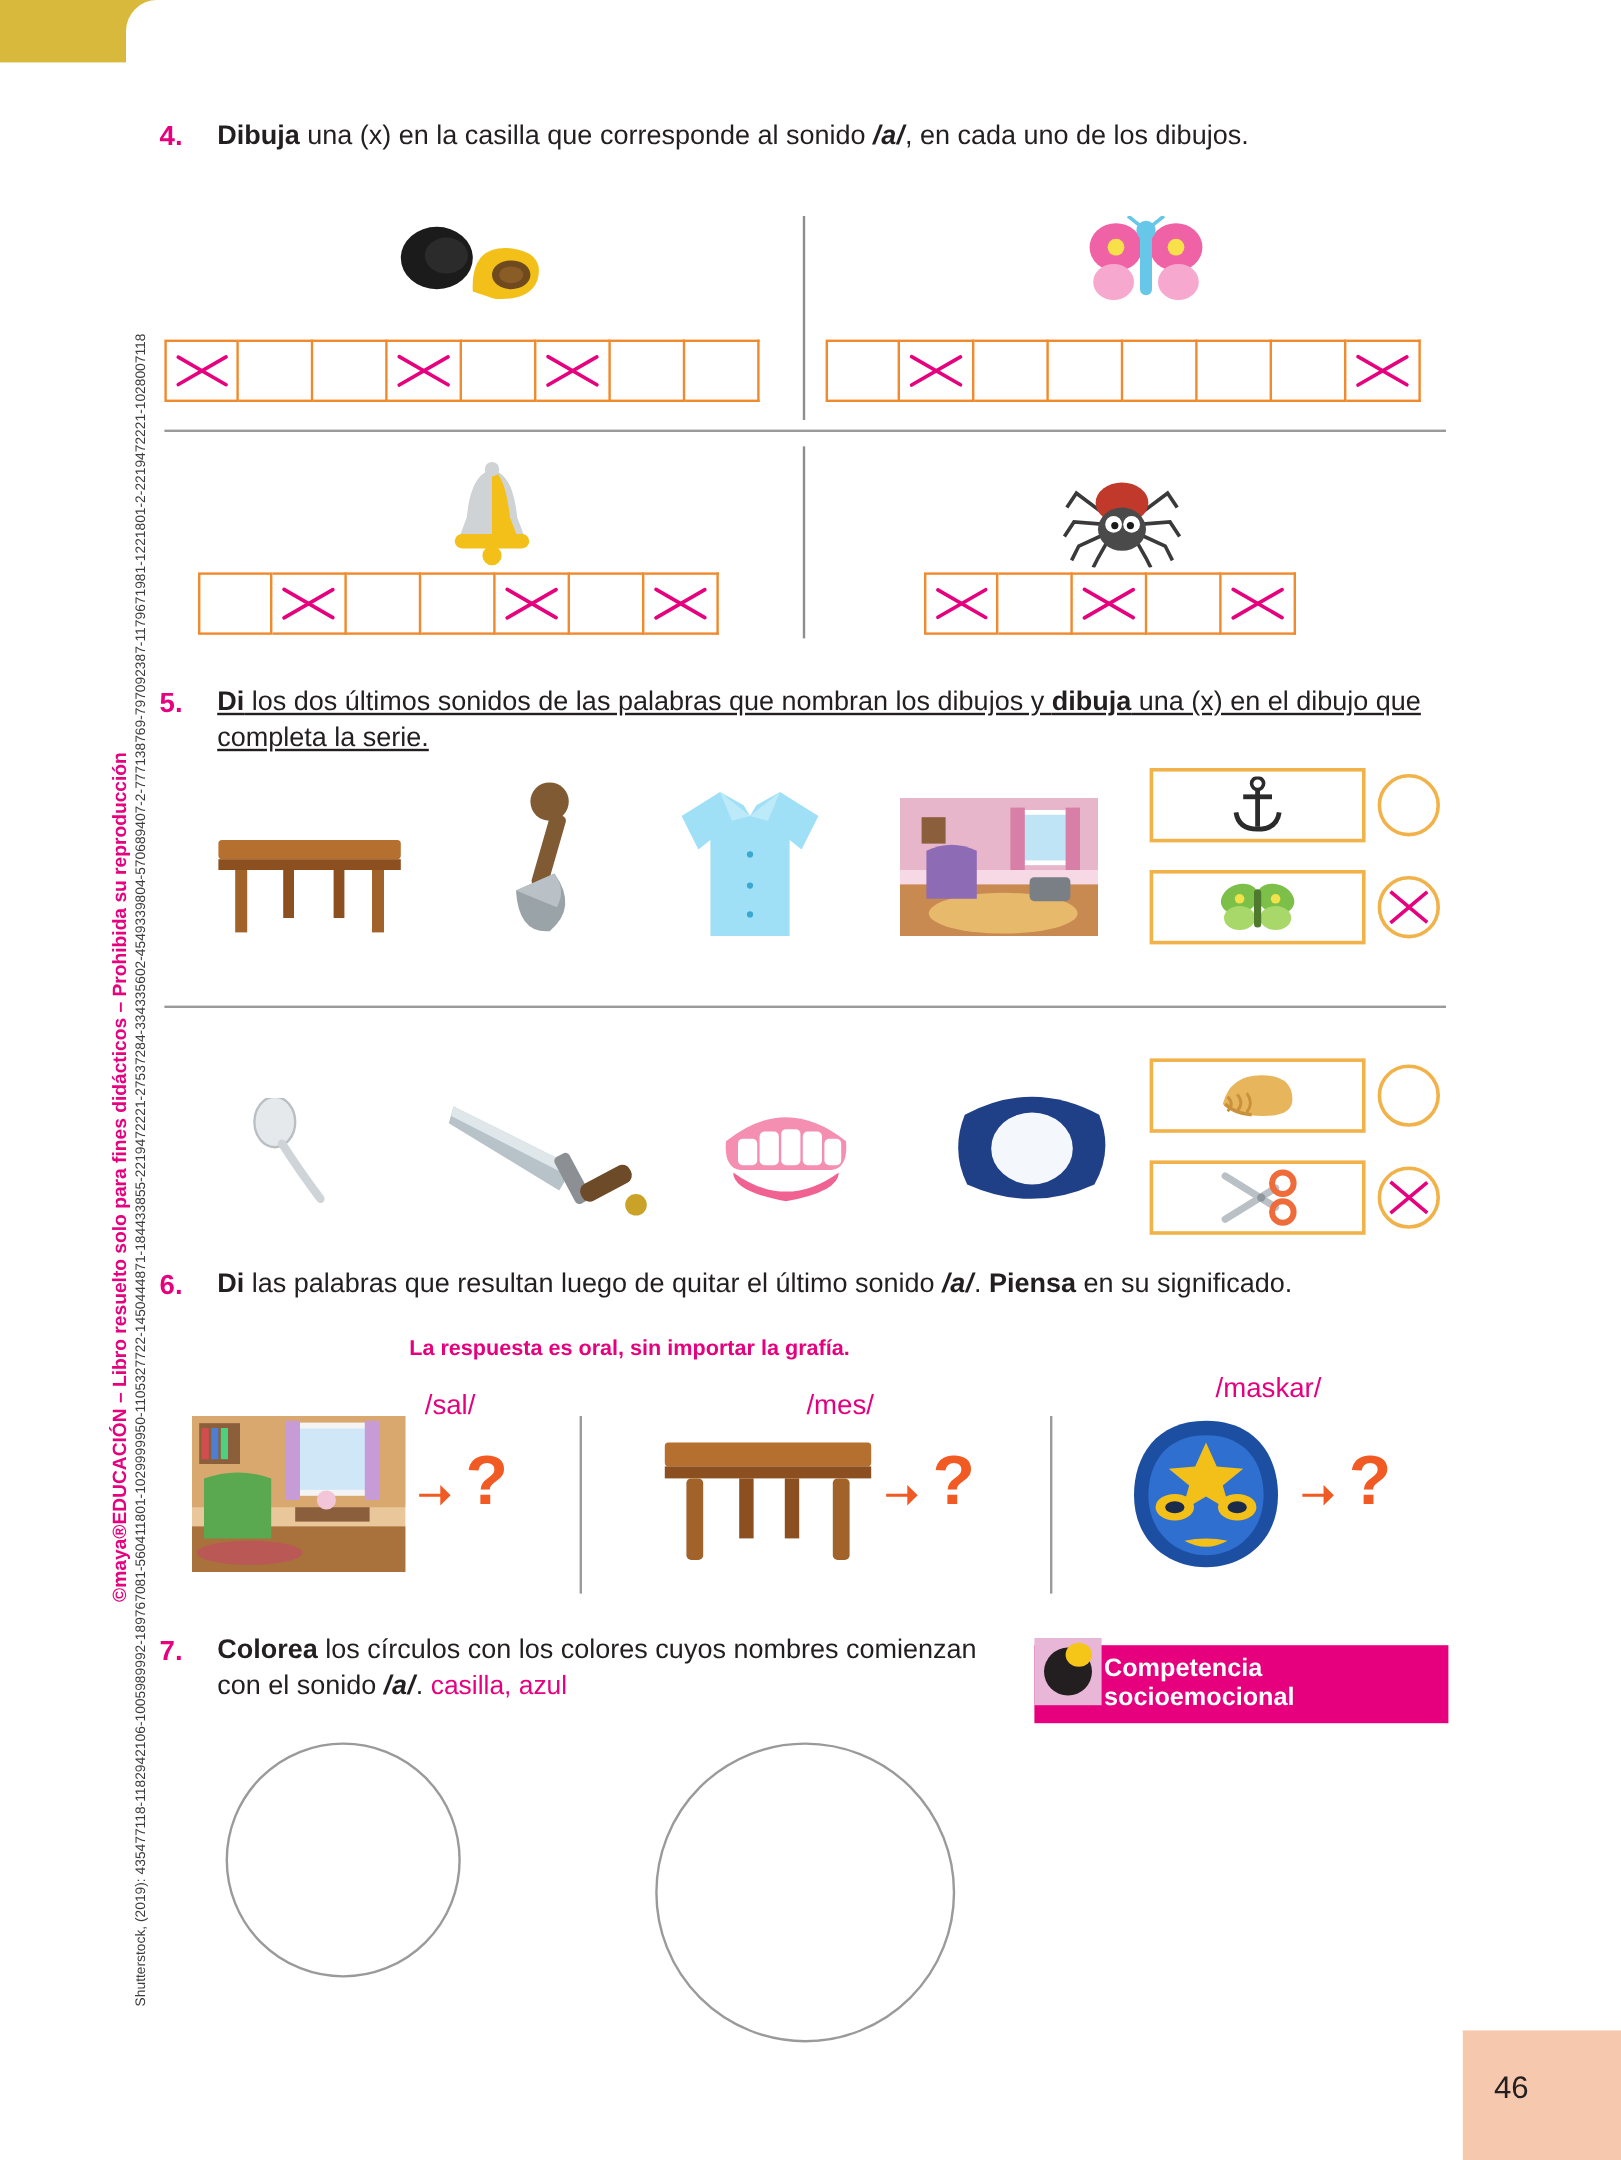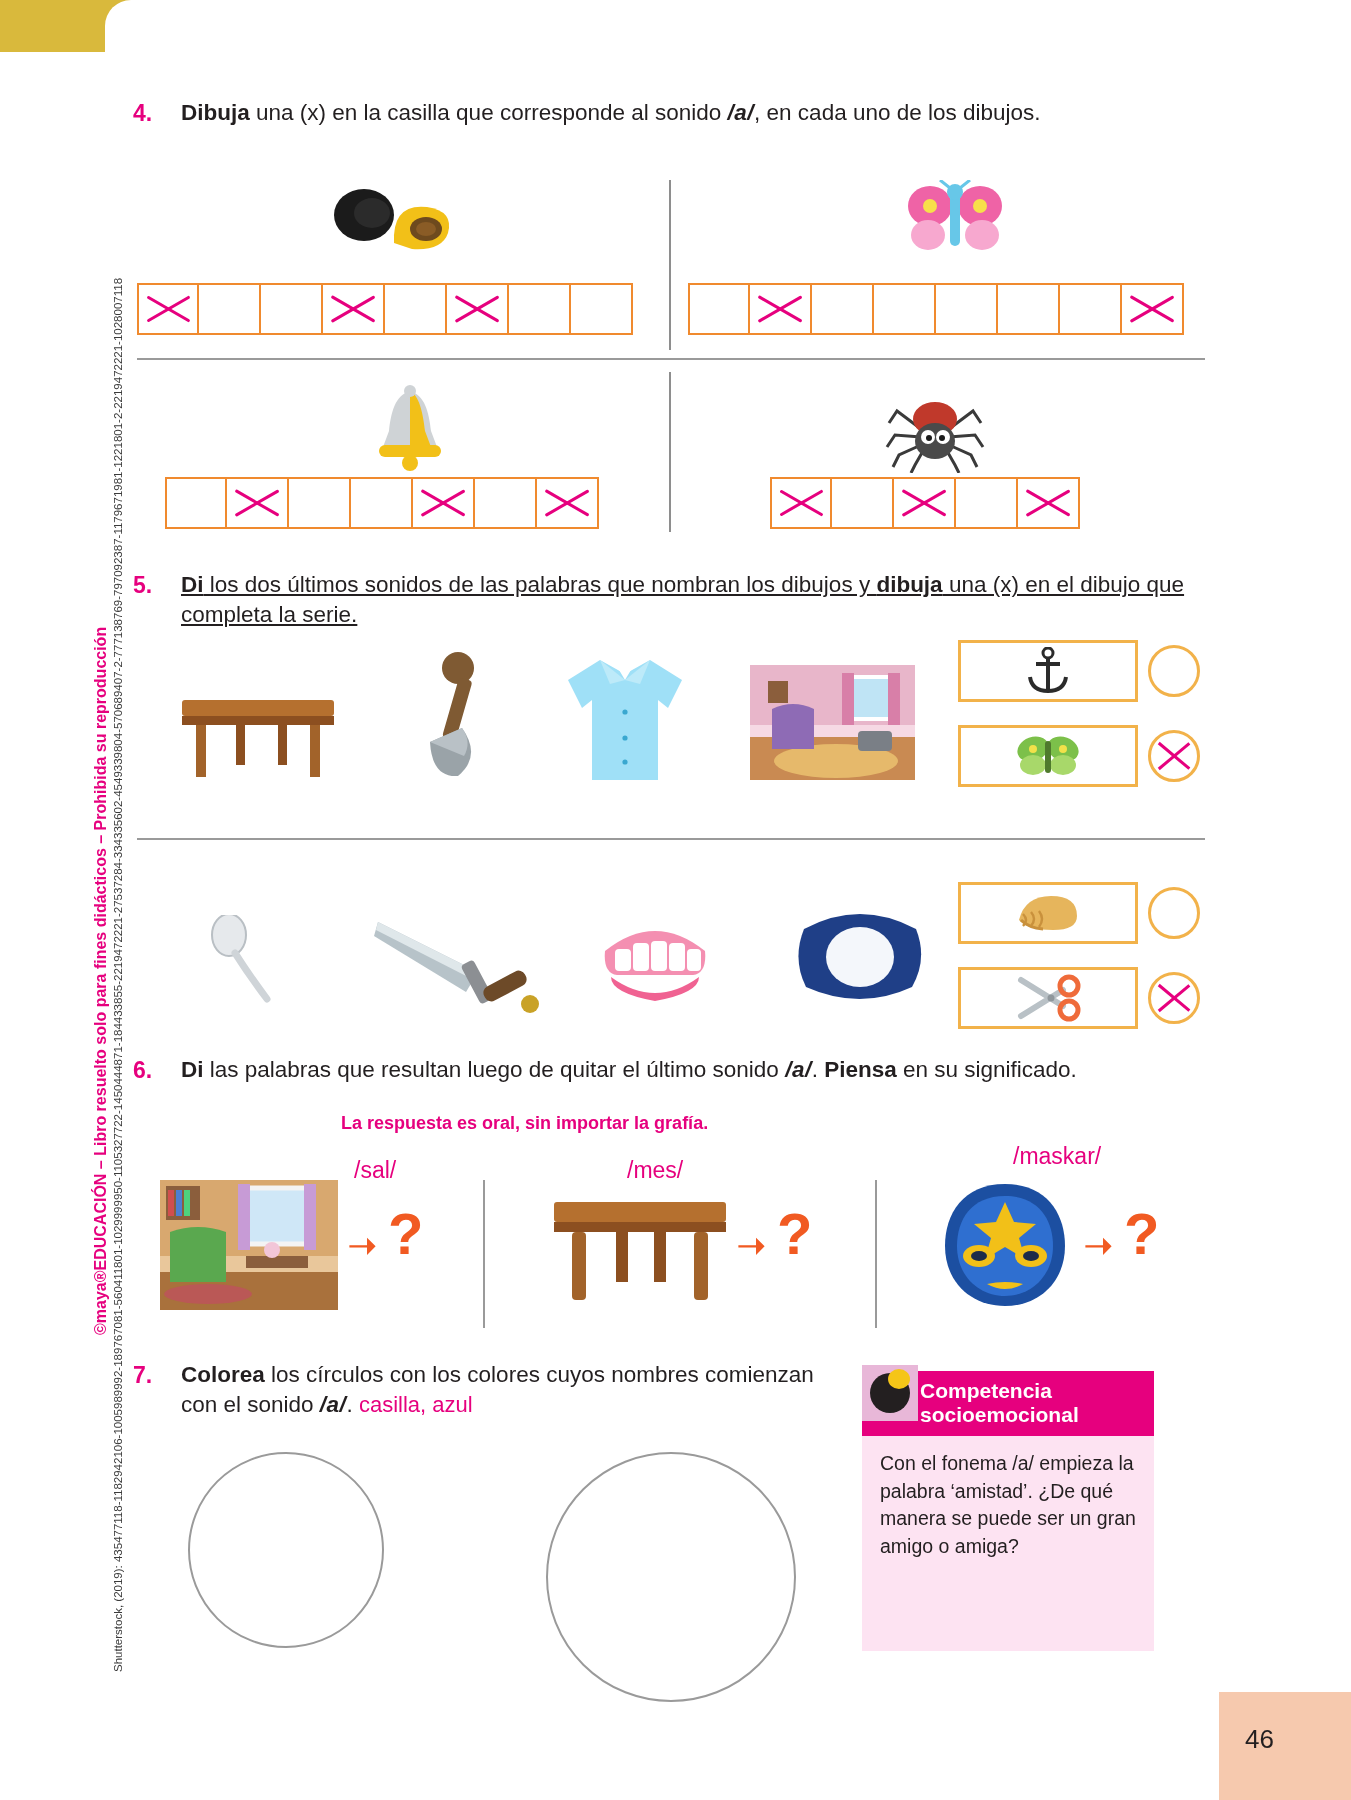--- a/index.html
+++ b/index.html
@@ -92,21 +92,21 @@
   .phon { position:absolute; color:#e6007e; font-size:23px; }
   .qmark { position:absolute; color:#f15a22; font-weight:bold; font-size:58px; }
   .arrow { position:absolute; color:#f15a22; font-size:34px; font-weight:bold; }
 
   
   .bigcircle {
     position:absolute; border:2px solid #9a9a9a; border-radius:50%;
   }
 
   
-  .comp-wrap { position:absolute; left:862px; top:1371px; width:292px; }
+  .comp-wrap { position:absolute; left:862px; top:1371px; width:345px; }
   .comp-head {
     background:#e6007e; color:#ffffff; font-weight:bold; font-size:21px;
     padding:8px 14px 10px 58px; line-height:1.12;
   }
   .comp-body {
     background:#fde3f2; color:#231f20; font-size:19.5px; line-height:1.42;
     padding:14px 16px 18px 18px; min-height:215px;
   }
   .comp-icon {
     position:absolute; left:0px; top:-6px; width:56px; height:56px;
@@ -356,21 +356,21 @@
 </div>
 <div class="optcircle x" style="left:1148px; top:972px;"></div>
 
 <div class="num" style="left:133px; top:1057px;">6.</div>
 <div class="inst" style="left:181px; top:1055px; width:1030px;">
   <b>Di</b><span> las palabras que resultan luego de quitar el último sonido </span><span class="ph">/a/</span><span>. </span><b>Piensa</b><span> en su significado.</span>
 </div>
 <div class="pinknote" style="position:absolute; left:341px; top:1113px;font-weight:bold;">La respuesta es oral, sin importar la grafía.</div>
 
 <div class="phon" style="left:354px; top:1157px;">/sal/</div>
-<div class="phon" style="left:627px; top:1157px;text-align:center;">/mes/</div>
+<div class="phon" style="left:672px; top:1157px;text-align:center;">/mes/</div>
 <div class="phon" style="left:1013px; top:1143px;">/maskar/</div>
 
 <svg class="ill" style="left:160px; top:1180px;" width="178" height="130" viewBox="0 0 178 130">
   <rect x="0" y="0" width="178" height="130" fill="#e9c79b"></rect>
   <rect x="0" y="0" width="178" height="76" fill="#d8a86f"></rect>
   <rect x="86" y="8" width="62" height="56" fill="#cfe7f7" stroke="#f4f4f4" stroke-width="5"></rect>
   <rect x="78" y="4" width="12" height="66" fill="#c79bd6"></rect>
   <rect x="144" y="4" width="12" height="66" fill="#c79bd6"></rect>
   <rect x="6" y="6" width="34" height="34" fill="#8b5e3c"></rect>
   <rect x="8" y="10" width="6" height="26" fill="#d14e4e"></rect>
@@ -424,17 +424,16 @@
 
 <div class="comp-wrap">
   <div class="comp-icon">
     <div class="face"></div>
       <div class="hair"></div>
   </div>
   <div class="comp-head">
     <div>Competencia</div>
     <div>socioemocional</div>
   </div>
-  <div class="comp-body">Con el fonema /a/ empieza la palabra ‘amistad’. ¿De qué manera se puede ser un gran amigo o amiga?</div>
 </div>
 
 <div class="pagebox"></div>
 <div class="pagenum">46</div>
 
 </body></html>

